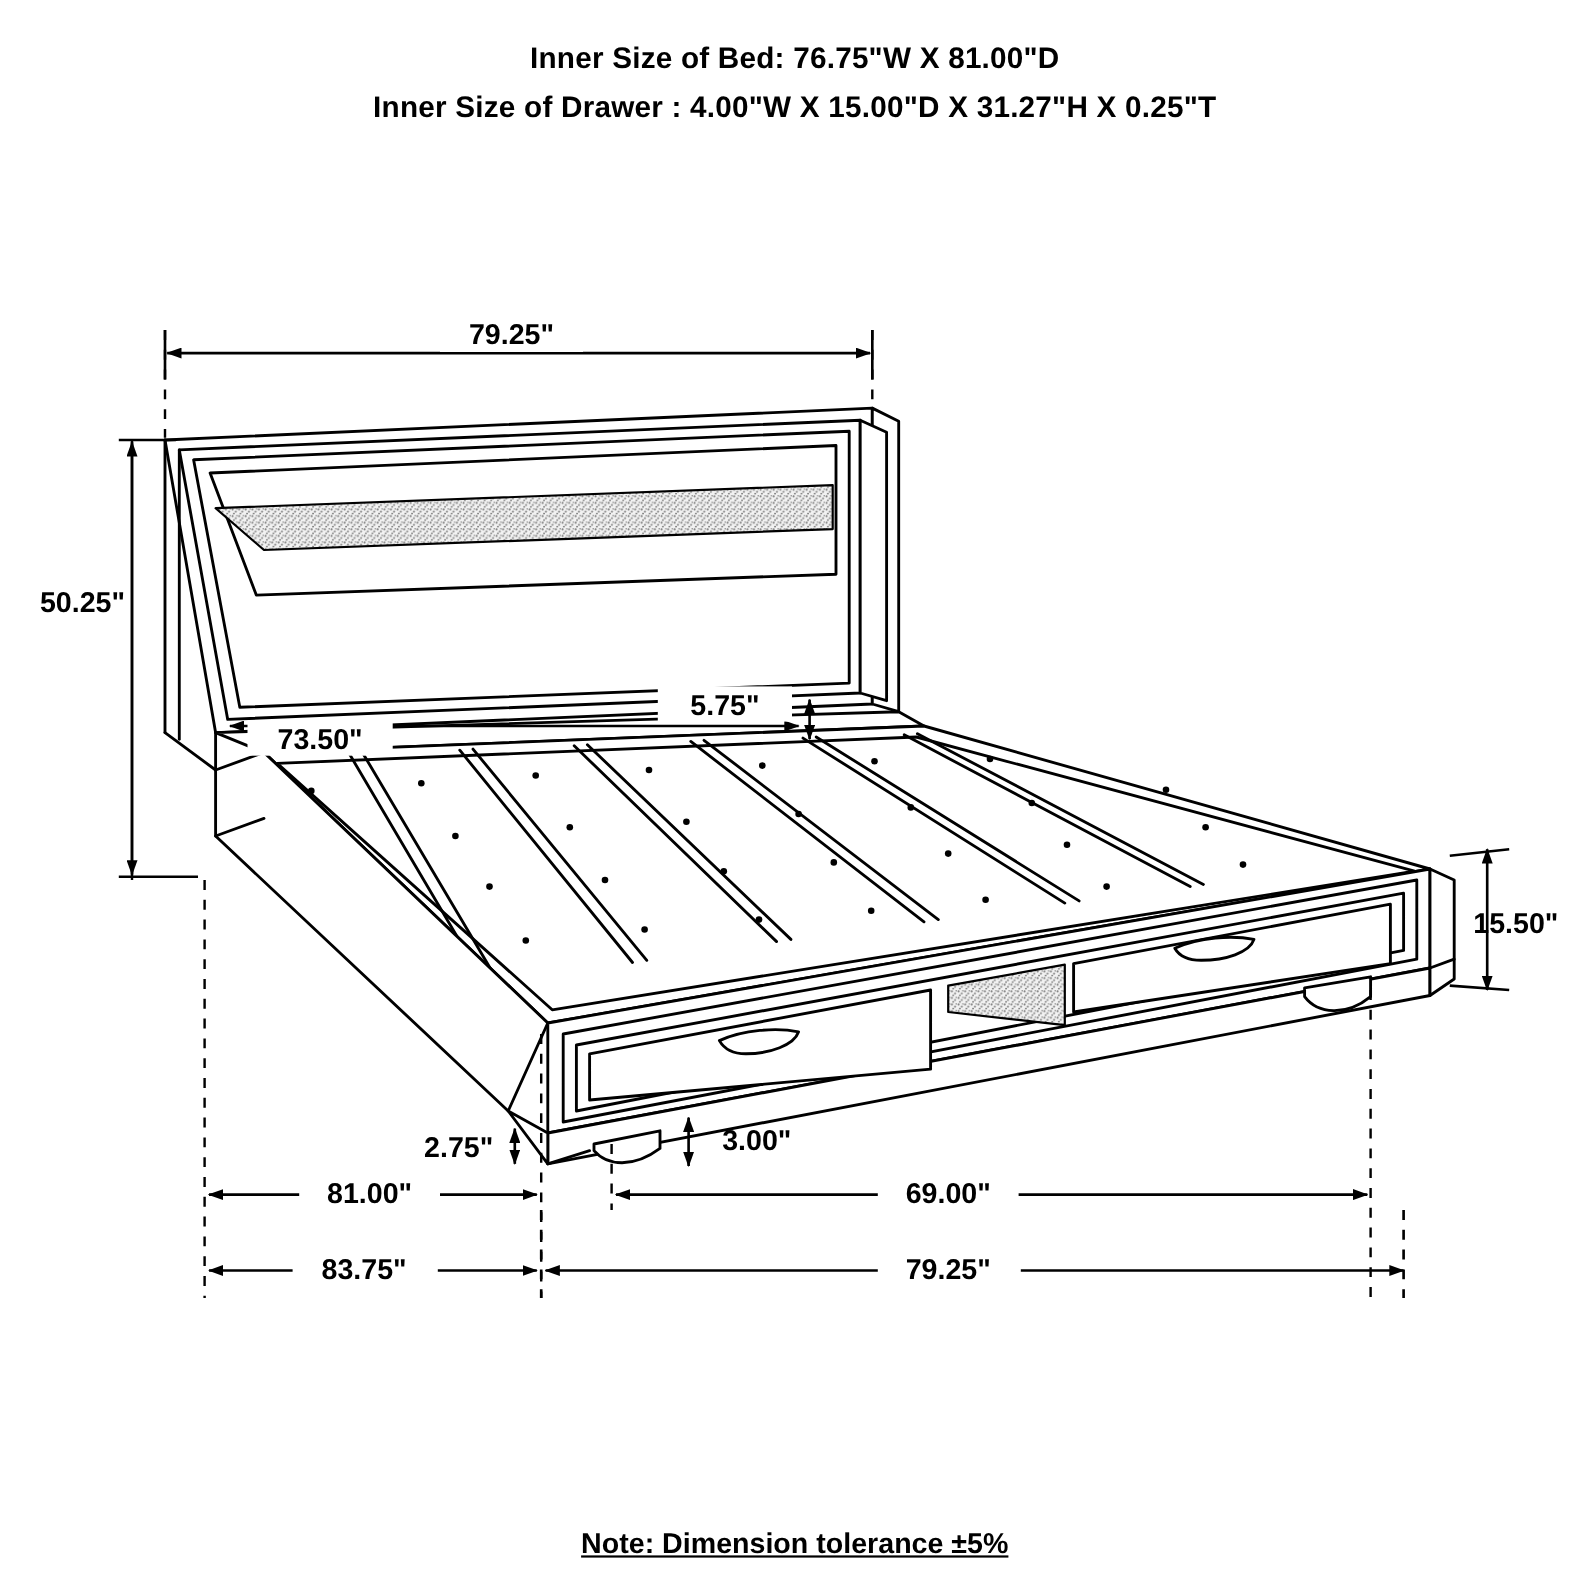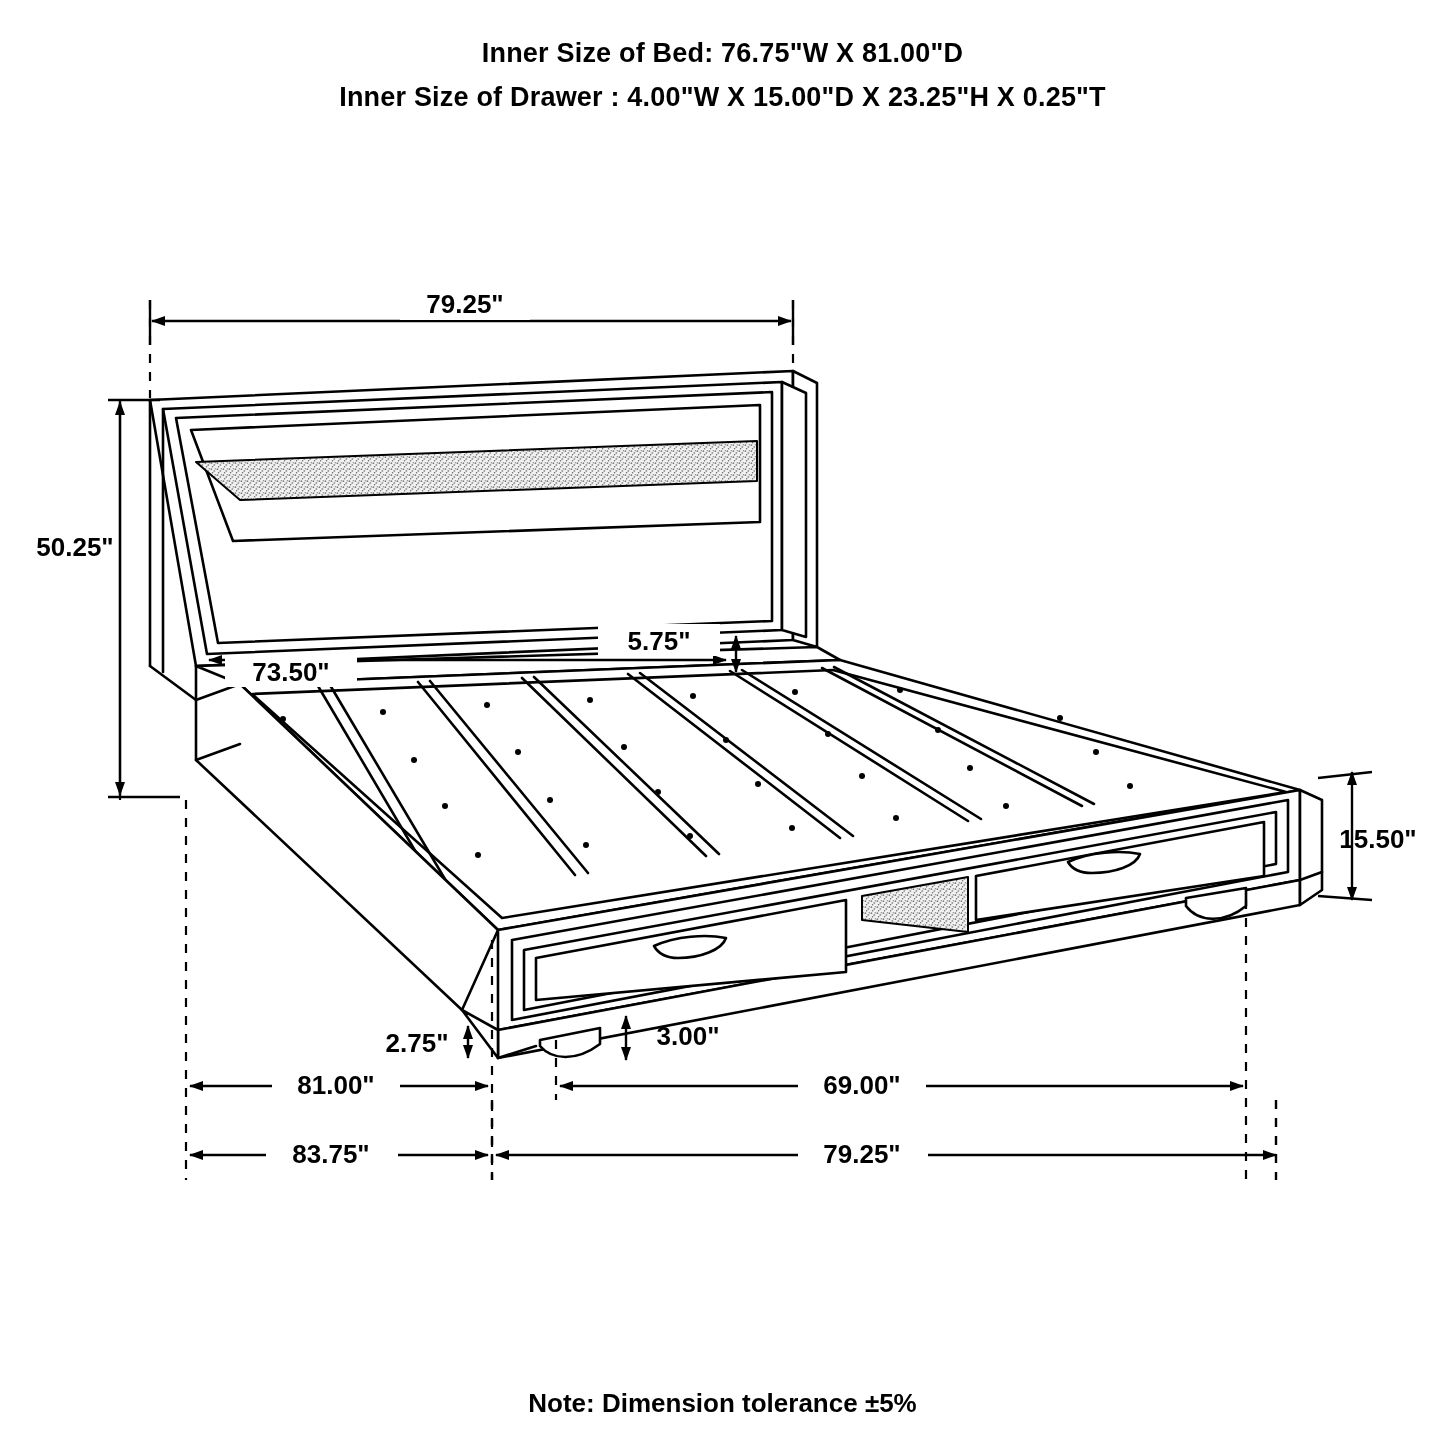--- a/index.html
+++ b/index.html
@@ -32,20 +32,21 @@
   #hdr1 { top: 38px; }
   #hdr2 { top: 82px; }
   #note {
     position: absolute;
     left: 0;
     top: 1388px;
     width: 1445px;
     text-align: center;
     font-weight: bold;
     font-size: 26px;
+    text-decoration: underline;
   }
   svg#drawing {
     position: absolute;
     left: 0;
     top: 0;
     width: 1445px;
     height: 1445px;
   }
   .dimtext {
     font-family: "Liberation Sans", sans-serif;
@@ -53,21 +54,21 @@
     font-size: 26px;
     fill: #000;
   }
 </style>
 </head>
 <body>
 
 <div id="stage">
 
   <div class="hdr" id="hdr1">Inner Size of Bed: 76.75"W X 81.00"D</div>
-  <div class="hdr" id="hdr2">Inner Size of Drawer : 4.00"W X 15.00"D X 23.25"H X 0.25"T</div>
+  <div class="hdr" id="hdr2">Inner Size of Drawer : 4.00"W X 15.00"D X 31.27"H X 0.25"T</div>
 
   <svg id="drawing" viewBox="0 0 1445 1445">
     <defs>
       <marker id="arrowEnd" markerWidth="14" markerHeight="10" refX="13" refY="5" orient="auto" markerUnits="userSpaceOnUse">
         <path d="M0,0 L14,5 L0,10 z" fill="#000"></path>
       </marker>
       <marker id="arrowStart" markerWidth="14" markerHeight="10" refX="1" refY="5" orient="auto" markerUnits="userSpaceOnUse">
         <path d="M14,0 L0,5 L14,10 z" fill="#000"></path>
       </marker>
       <pattern id="glitter" width="6" height="6" patternUnits="userSpaceOnUse">

